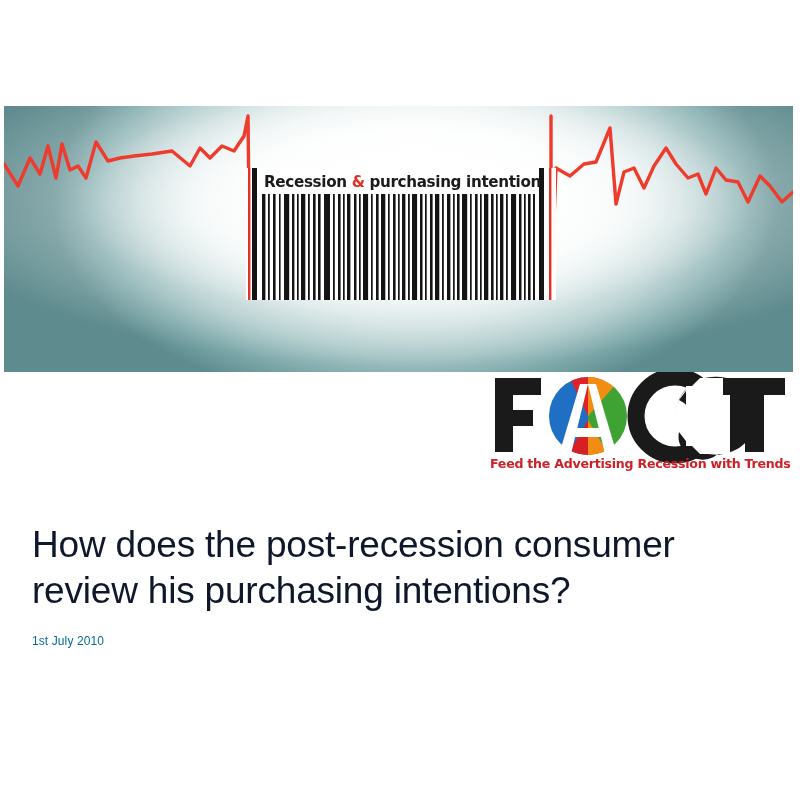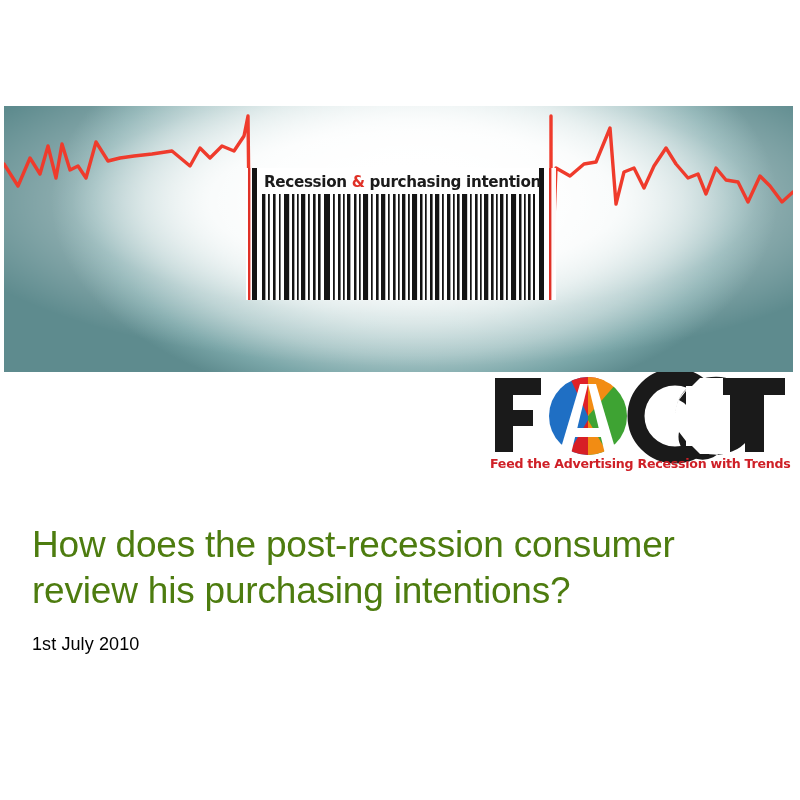--- a/index.html
+++ b/index.html
@@ -118,31 +118,31 @@
     position: absolute;
     left: 32px;
     top: 522px;
     width: 730px;
   }
   #slide-title {
     font-family: "Liberation Sans", sans-serif;
     font-size: 37px;
     font-weight: 400;
     line-height: 46px;
-    color: #4d7c0f;
+    color: #0f172a;
     letter-spacing: -0.2px;
     margin: 0;
     max-width: 700px;
   }
   #slide-date {
     margin-top: 20px;
     font-family: "Liberation Sans", sans-serif;
-    font-size: 18px;
+    font-size: 12px;
     font-weight: 400;
-    color: #000000;
+    color: #0369a1;
     letter-spacing: 0.1px;
   }
 </style>
 </head>
 <body>
 
 <div id="slide">
 
   <div id="hero-banner">
 

